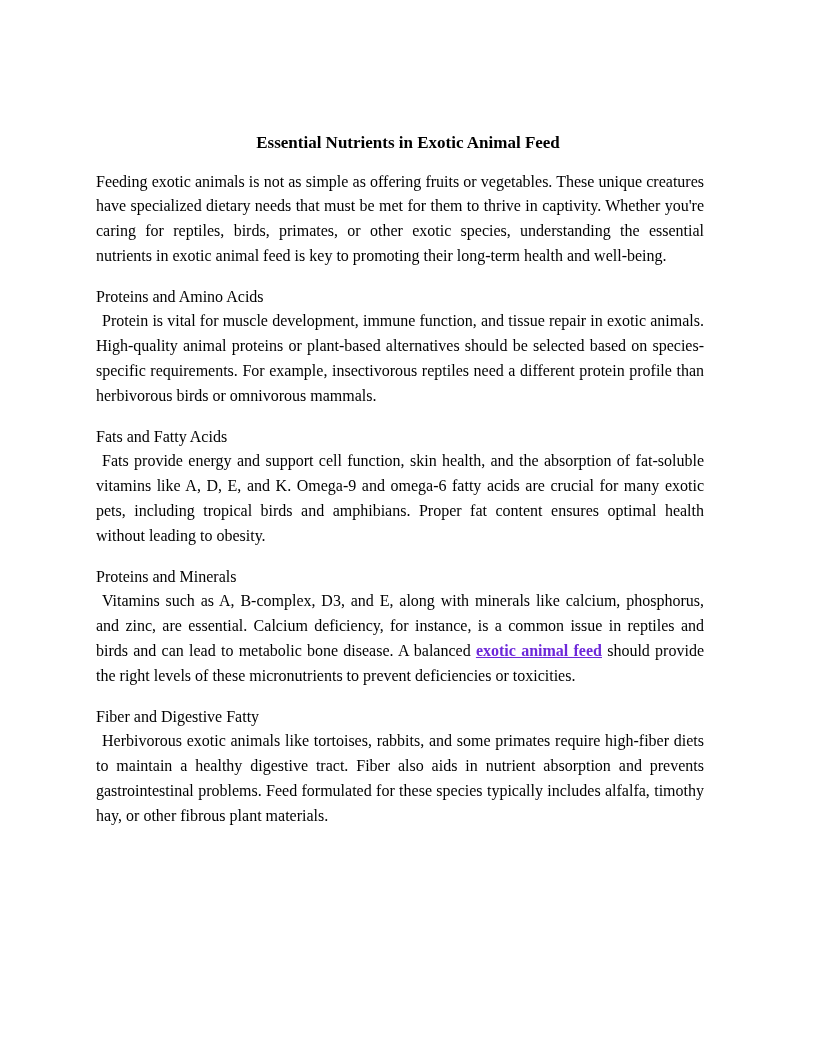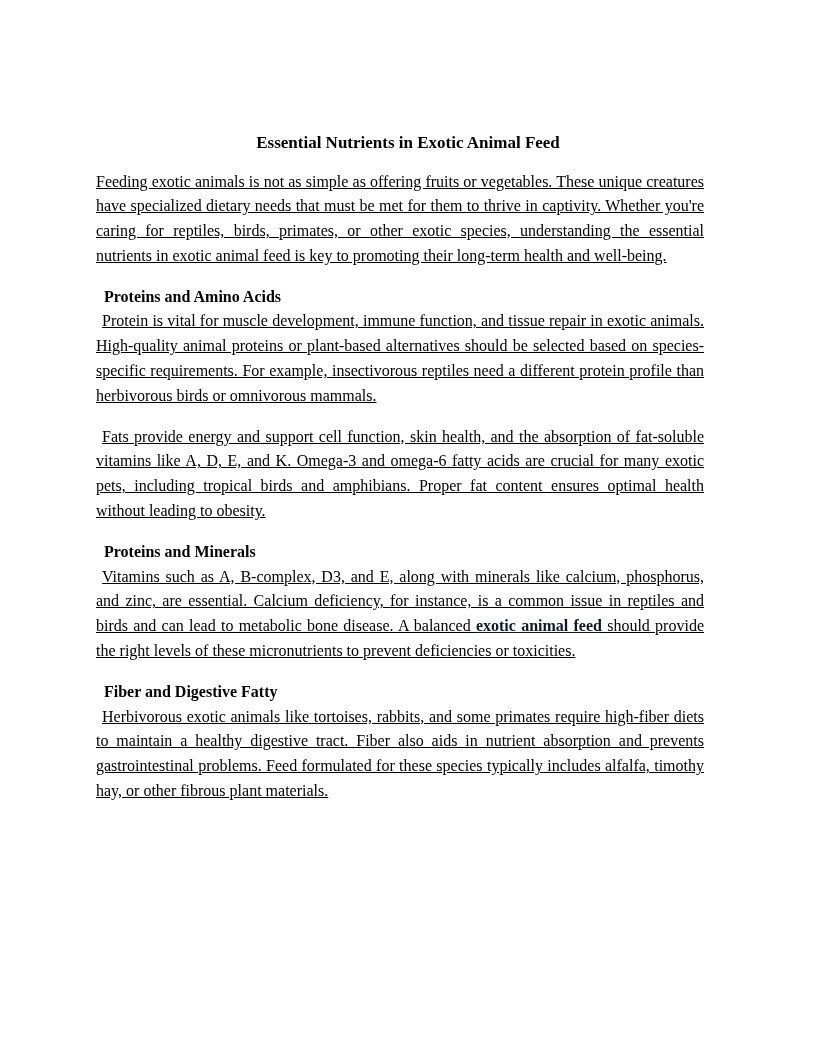--- a/index.html
+++ b/index.html
@@ -24,51 +24,51 @@
   .doc-title {
     font-size: 17px;
     font-weight: bold;
     text-align: center;
     margin: 0 0 14px 0;
     line-height: 1.5;
   }
   p.doc-paragraph {
     margin: 0 16px 16px 0;
     text-align: justify;
-    text-decoration: underline;
   }
   p.section-body {
     text-indent: 6px;
   }
   h2.section-heading {
     font-size: 16px;
-    font-weight: bold;
-    margin: 16px 0 0 8px;
+    font-weight: normal;
+    margin: 16px 0 0 0;
     line-height: 1.55;
   }
   a.doc-link {
-    color: #0f172a;
+    color: #6d28d9;
     font-weight: bold;
     text-decoration: underline;
     cursor: pointer;
   }
 </style>
 </head>
 <body>
 
 <div class="doc-page">
 
   <h1 class="doc-title">Essential Nutrients in Exotic Animal Feed</h1>
 
   <p class="doc-paragraph">Feeding exotic animals is not as simple as offering fruits or vegetables. These unique creatures have specialized dietary needs that must be met for them to thrive in captivity. Whether you're caring for reptiles, birds, primates, or other exotic species, understanding the essential nutrients in exotic animal feed is key to promoting their long-term health and well-being.</p>
 
   <h2 class="section-heading">Proteins and Amino Acids</h2>
   <p class="doc-paragraph section-body">Protein is vital for muscle development, immune function, and tissue repair in exotic animals. High-quality animal proteins or plant-based alternatives should be selected based on species-specific requirements. For example, insectivorous reptiles need a different protein profile than herbivorous birds or omnivorous mammals.</p>
 
-  <p class="doc-paragraph section-body">Fats provide energy and support cell function, skin health, and the absorption of fat-soluble vitamins like A, D, E, and K. Omega-3 and omega-6 fatty acids are crucial for many exotic pets, including tropical birds and amphibians. Proper fat content ensures optimal health without leading to obesity.</p>
+  <h2 class="section-heading">Fats and Fatty Acids</h2>
+  <p class="doc-paragraph section-body">Fats provide energy and support cell function, skin health, and the absorption of fat-soluble vitamins like A, D, E, and K. Omega-9 and omega-6 fatty acids are crucial for many exotic pets, including tropical birds and amphibians. Proper fat content ensures optimal health without leading to obesity.</p>
 
   <h2 class="section-heading">Proteins and Minerals</h2>
   <p class="doc-paragraph section-body"><span>Vitamins such as A, B-complex, D3, and E, along with minerals like calcium, phosphorus, and zinc, are essential. Calcium deficiency, for instance, is a common issue in reptiles and birds and can lead to metabolic bone disease. A balanced </span><a class="doc-link">exotic animal feed</a><span> should provide the right levels of these micronutrients to prevent deficiencies or toxicities.</span></p>
 
   <h2 class="section-heading">Fiber and Digestive Fatty</h2>
   <p class="doc-paragraph section-body">Herbivorous exotic animals like tortoises, rabbits, and some primates require high-fiber diets to maintain a healthy digestive tract. Fiber also aids in nutrient absorption and prevents gastrointestinal problems. Feed formulated for these species typically includes alfalfa, timothy hay, or other fibrous plant materials.</p>
 
 </div>
 
 </body></html>

